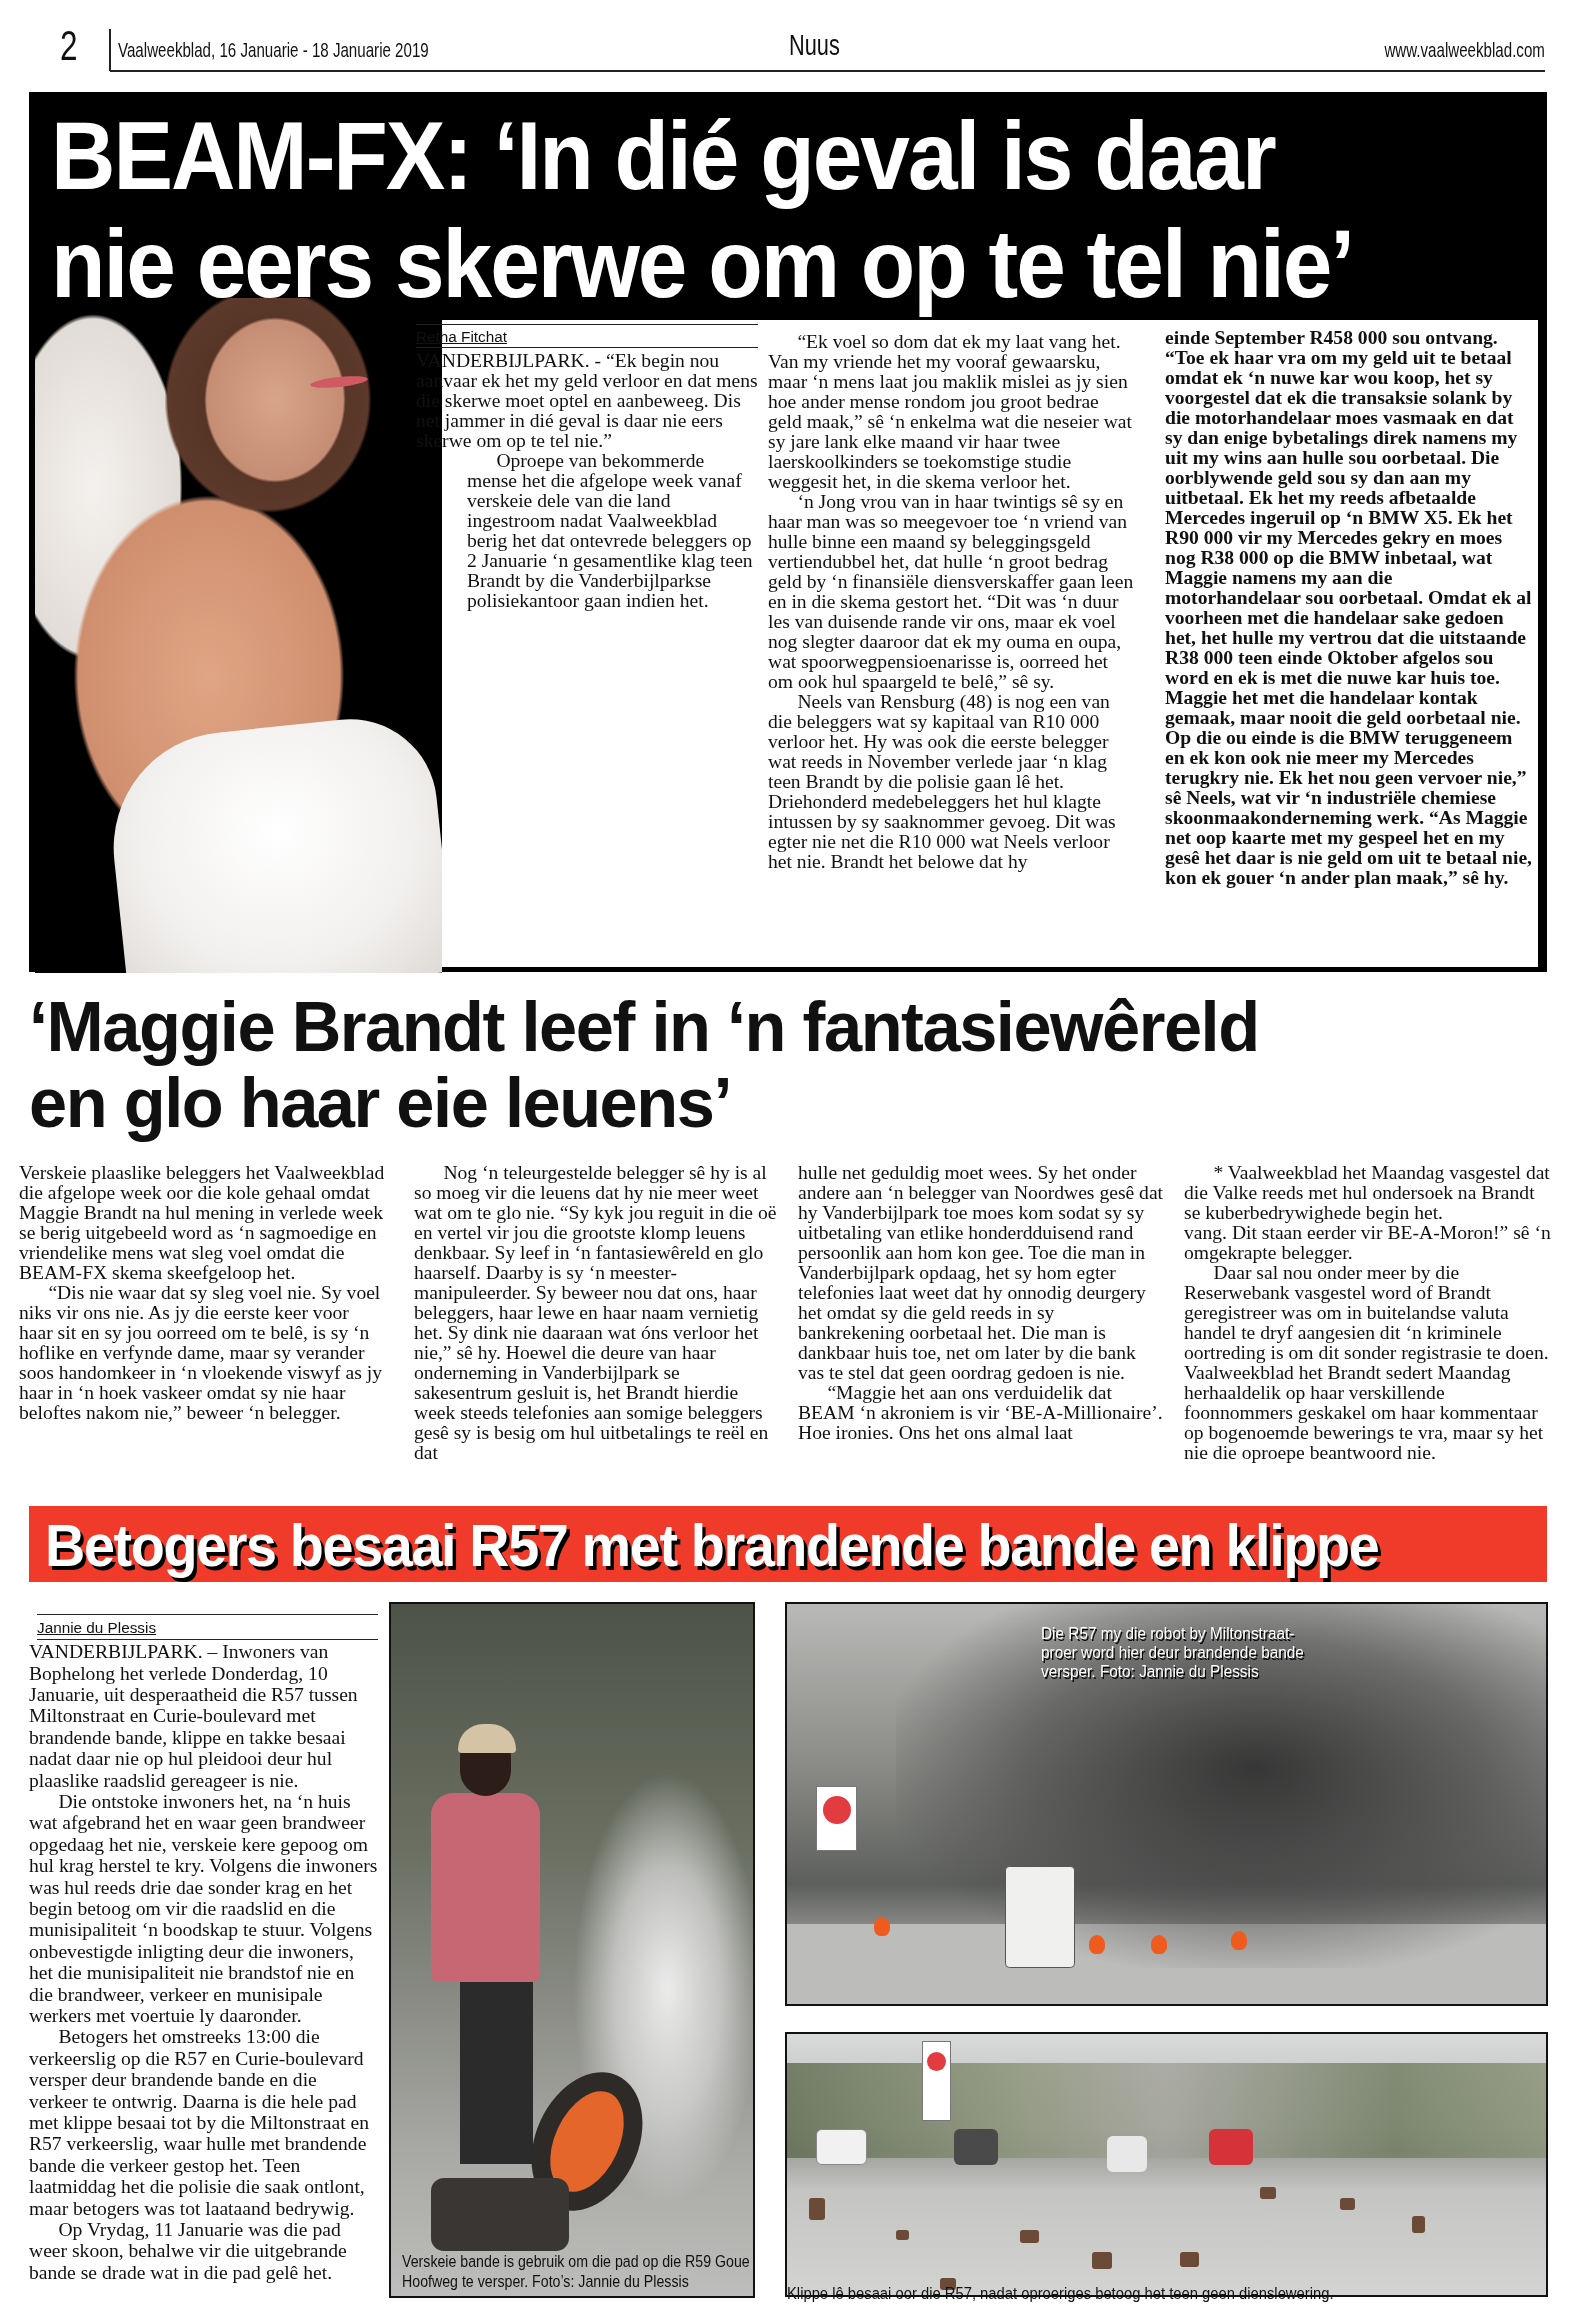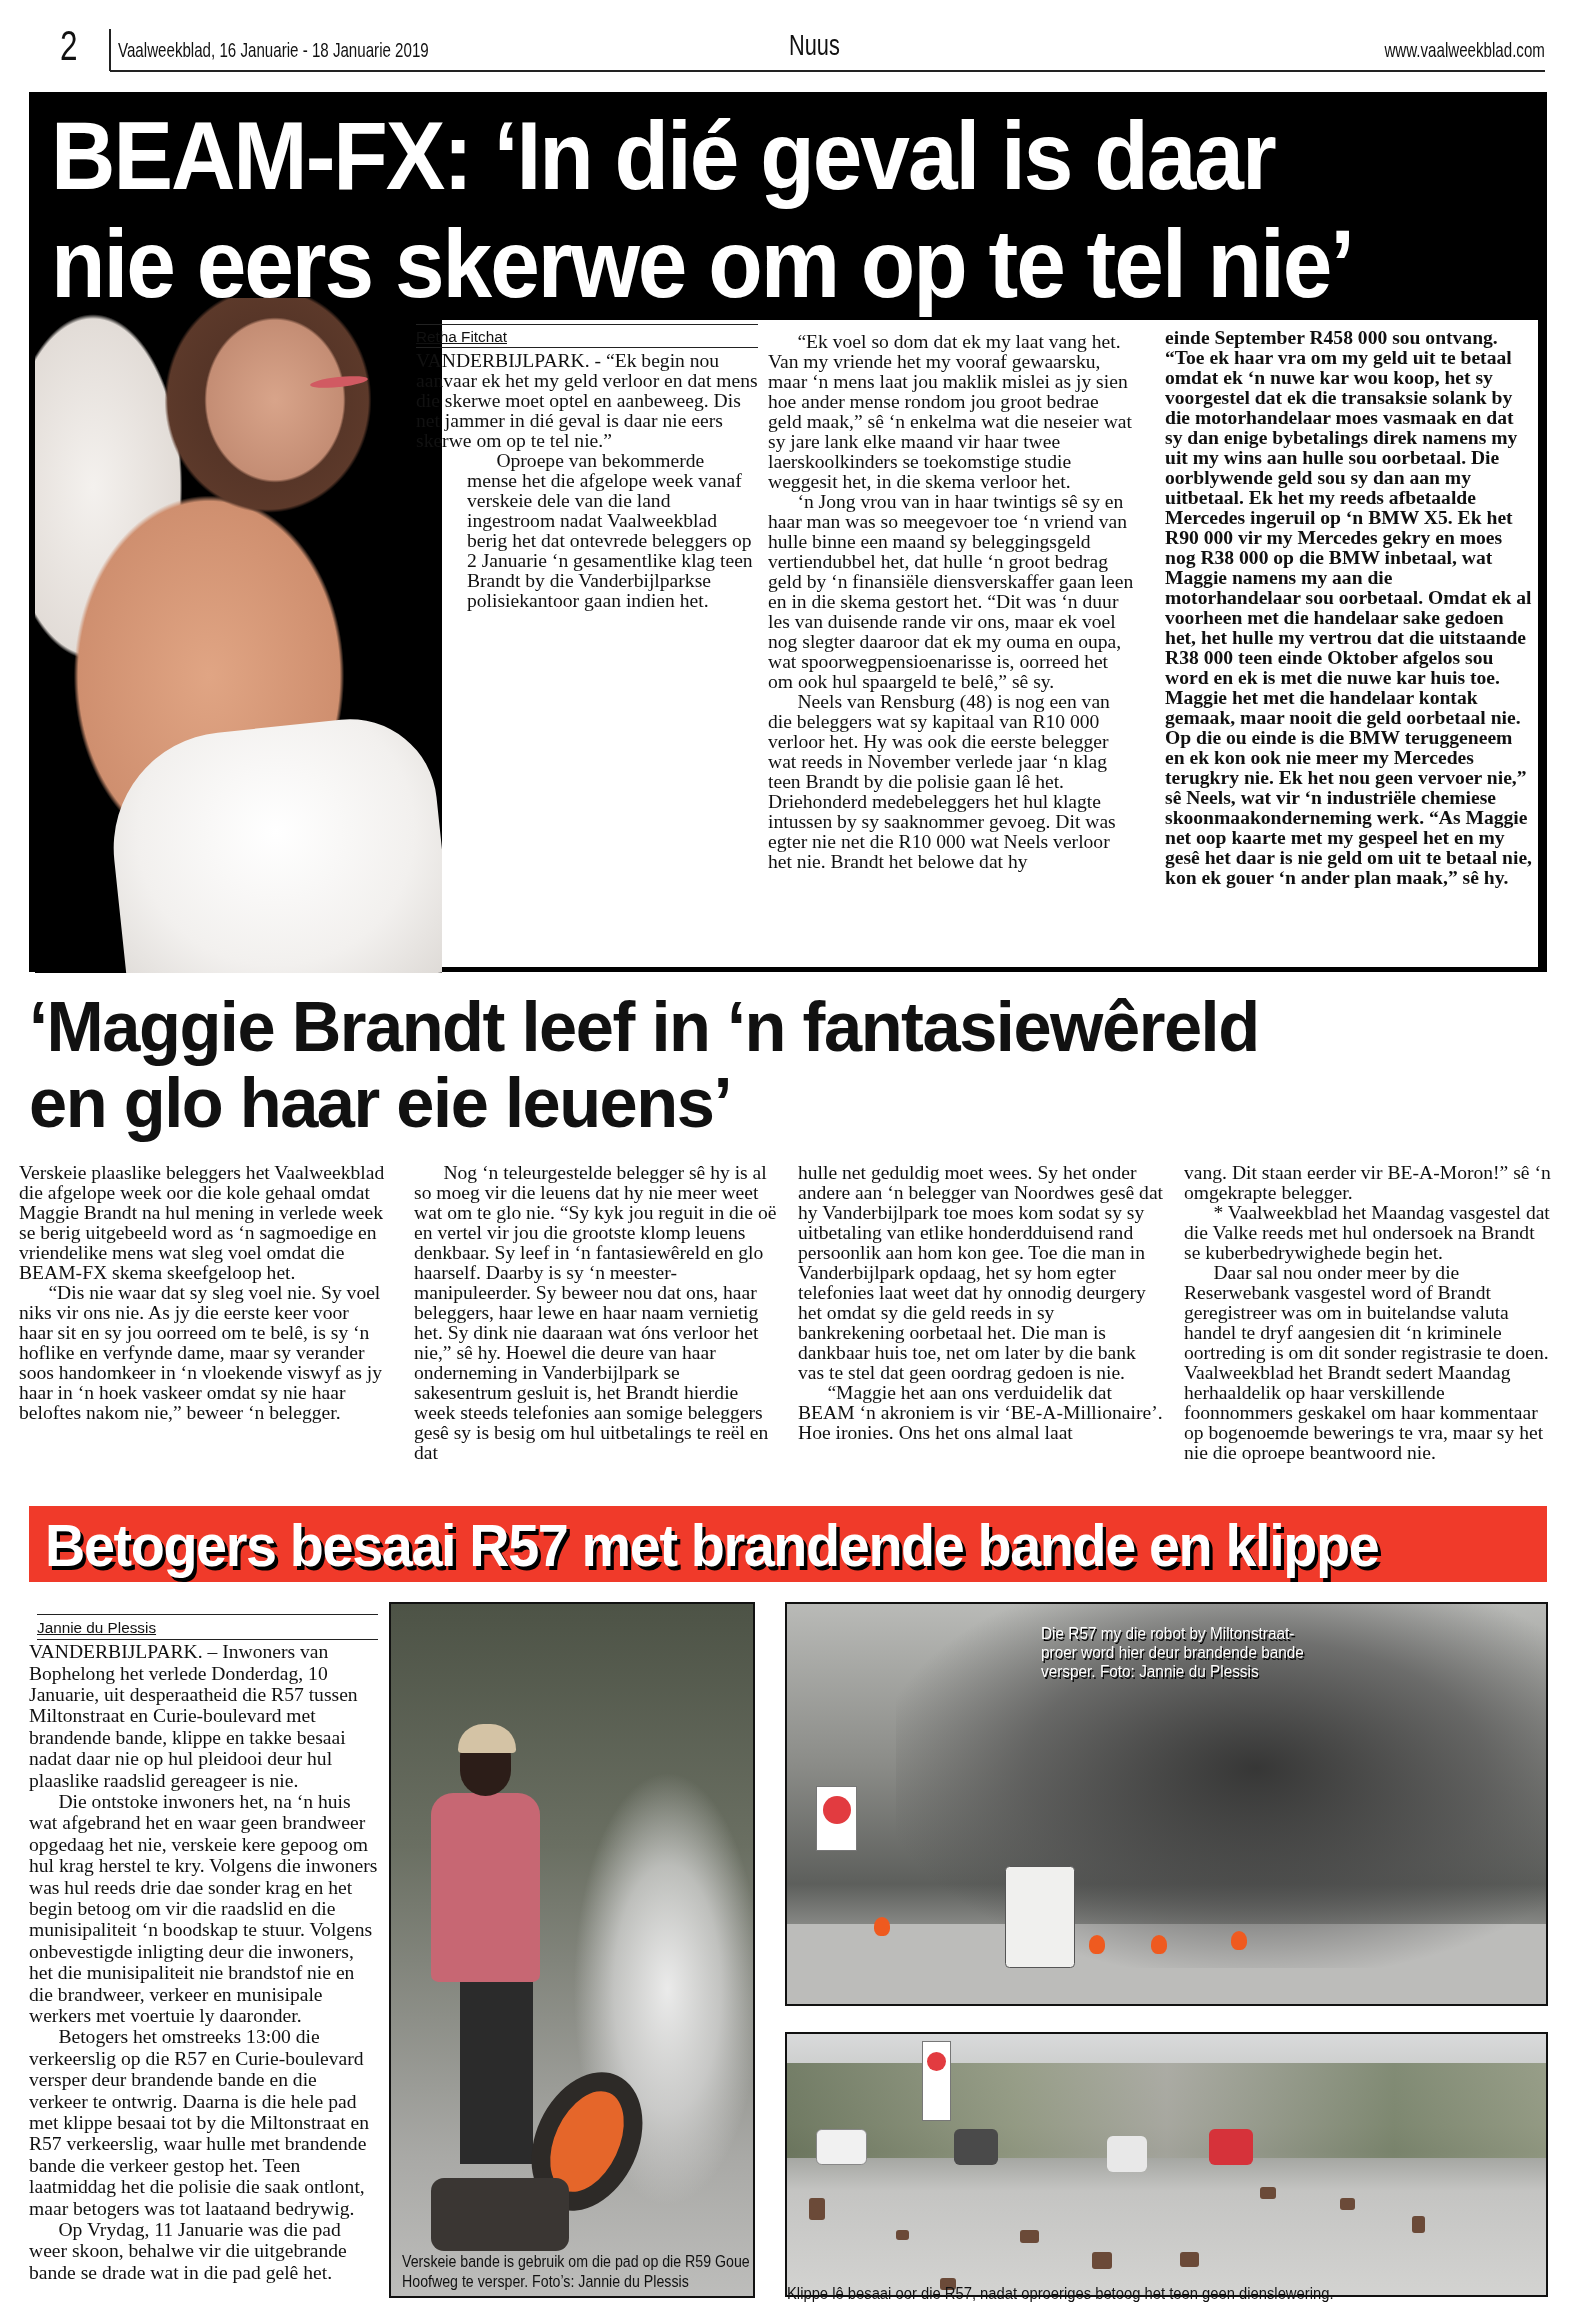--- a/index.html
+++ b/index.html
@@ -135,22 +135,22 @@
     <p style="text-indent:1.5em">“Dis nie waar dat sy sleg voel nie. Sy voel niks vir ons nie. As jy die eerste keer voor haar sit en sy jou oorreed om te belê, is sy ‘n hoflike en verfynde dame, maar sy verander soos handomkeer in ‘n vloekende viswyf as jy haar in ‘n hoek vaskeer omdat sy nie haar beloftes nakom nie,” beweer ‘n belegger.</p>
   </div>
   <div class="s2col s2c2">
     <p style="text-indent:1.5em">Nog ‘n teleurgestelde belegger sê hy is al so moeg vir die leuens dat hy nie meer weet wat om te glo nie. “Sy kyk jou reguit in die oë en vertel vir jou die grootste klomp leuens denkbaar. Sy leef in ‘n fantasiewêreld en glo haarself. Daarby is sy ‘n meester-manipuleerder. Sy beweer nou dat ons, haar beleggers, haar lewe en haar naam vernietig het. Sy dink nie daaraan wat óns verloor het nie,” sê hy. Hoewel die deure van haar onderneming in Vanderbijlpark se sakesentrum gesluit is, het Brandt hierdie week steeds telefonies aan somige beleggers gesê sy is besig om hul uitbetalings te reël en dat</p>
   </div>
   <div class="s2col s2c3">
     <p>hulle net geduldig moet wees. Sy het onder andere aan ‘n belegger van Noordwes gesê dat hy Vanderbijlpark toe moes kom sodat sy sy uitbetaling van etlike honderdduisend rand persoonlik aan hom kon gee. Toe die man in Vanderbijlpark opdaag, het sy hom egter telefonies laat weet dat hy onnodig deurgery het omdat sy die geld reeds in sy bankrekening oorbetaal het. Die man is dankbaar huis toe, net om later by die bank vas te stel dat geen oordrag gedoen is nie.</p>
     <p style="text-indent:1.5em">“Maggie het aan ons verduidelik dat BEAM ‘n akroniem is vir ‘BE-A-Millionaire’. Hoe ironies. Ons het ons almal laat</p>
   </div>
   <div class="s2col s2c4">
+    <p style="text-indent:1.5em">* Vaalweekblad het Maandag vasgestel dat die Valke reeds met hul ondersoek na Brandt se kuberbedrywighede begin het.</p>
     <p>vang. Dit staan eerder vir BE-A-Moron!” sê ‘n omgekrapte belegger.</p>
-    <p style="text-indent:1.5em">* Vaalweekblad het Maandag vasgestel dat die Valke reeds met hul ondersoek na Brandt se kuberbedrywighede begin het.</p>
     <p style="text-indent:1.5em">Daar sal nou onder meer by die Reserwebank vasgestel word of Brandt geregistreer was om in buitelandse valuta handel te dryf aangesien dit ‘n kriminele oortreding is om dit sonder registrasie te doen. Vaalweekblad het Brandt sedert Maandag herhaaldelik op haar verskillende foonnommers geskakel om haar kommentaar op bogenoemde bewerings te vra, maar sy het nie die oproepe beantwoord nie.</p>
   </div>
 </section>
 
 <section>
   <div class="redbar"></div>
   <h2 class="headline3">Betogers besaai R57 met brandende bande en klippe</h2>
 
   <div class="s3col">
     <div class="byline">Jannie du Plessis</div>

